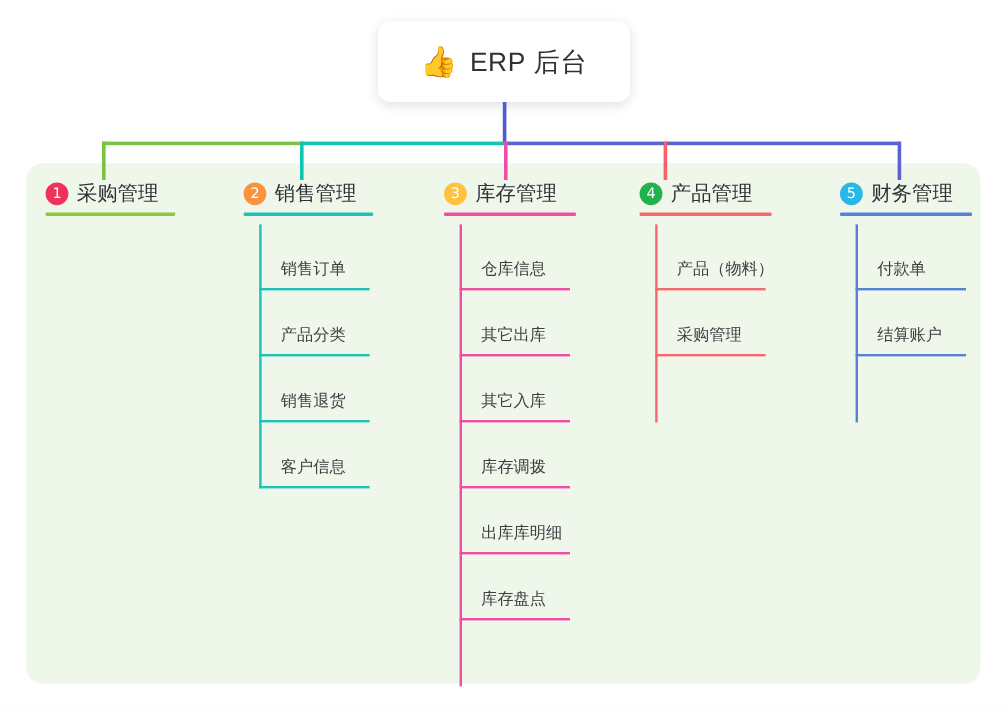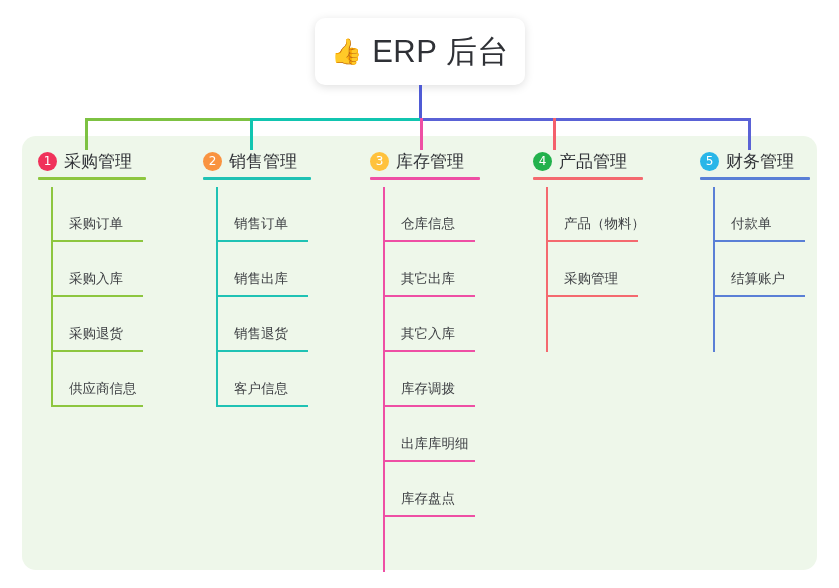--- a/index.html
+++ b/index.html
@@ -18,21 +18,21 @@
     left:315px;top:18px;
     width:210px;height:67px;
     background:#ffffff;
     border-radius:10px;
     box-shadow:0 2px 10px rgba(0,0,0,.13);
     display:flex;align-items:center;justify-content:center;
     box-sizing:border-box;
   }
   .root-emoji{font-size:25px;line-height:1;margin-right:10px;
     font-family:"DejaVu Sans",sans-serif;}
-  .root-title{font-size:31px;color:#2f3136;letter-spacing:.5px;white-space:nowrap;}
+  .root-title{font-size:22px;color:#2f3136;letter-spacing:.5px;white-space:nowrap;}
 
   
   .panel{
     position:absolute;
     left:22px;top:136px;
     width:795px;height:434px;
     background:#eef7ea;
     border-radius:14px;
   }
 
@@ -99,54 +99,35 @@
       <div class="ln" style="left:748px;top:118px;width:3px;height:32px;background:#5a62d6;"></div>
     </div>
 
   <div id="columns">
       <div class="col" style="left:38px;">
     <div class="col-head">
       <span class="badge" style="background:#f0325a;">1</span>
       <span class="col-title">采购管理</span>
       <span class="head-rule" style="background:#8dc63f;width:108px;"></span>
     </div>
-    <div class="items">
-      <span class="spine" style="height:220px;background:#8dc63f;"></span>
-      <div class="item">
-      <span class="item-label">采购订单</span>
-      <span class="item-rule" style="background:#8dc63f;"></span>
-    </div>
-          <div class="item">
-      <span class="item-label">采购入库</span>
-      <span class="item-rule" style="background:#8dc63f;"></span>
-    </div>
-          <div class="item">
-      <span class="item-label">采购退货</span>
-      <span class="item-rule" style="background:#8dc63f;"></span>
-    </div>
-          <div class="item">
-      <span class="item-label">供应商信息</span>
-      <span class="item-rule" style="background:#8dc63f;"></span>
-    </div>
-    </div>
   </div>
       <div class="col" style="left:203px;">
     <div class="col-head">
       <span class="badge" style="background:#f99340;">2</span>
       <span class="col-title">销售管理</span>
       <span class="head-rule" style="background:#1fc2b4;width:108px;"></span>
     </div>
     <div class="items">
       <span class="spine" style="height:220px;background:#1fc2b4;"></span>
       <div class="item">
       <span class="item-label">销售订单</span>
       <span class="item-rule" style="background:#1fc2b4;"></span>
     </div>
           <div class="item">
-      <span class="item-label">销售出库</span>
+      <span class="item-label">产品分类</span>
       <span class="item-rule" style="background:#1fc2b4;"></span>
     </div>
           <div class="item">
       <span class="item-label">销售退货</span>
       <span class="item-rule" style="background:#1fc2b4;"></span>
     </div>
           <div class="item">
       <span class="item-label">客户信息</span>
       <span class="item-rule" style="background:#1fc2b4;"></span>
     </div>

